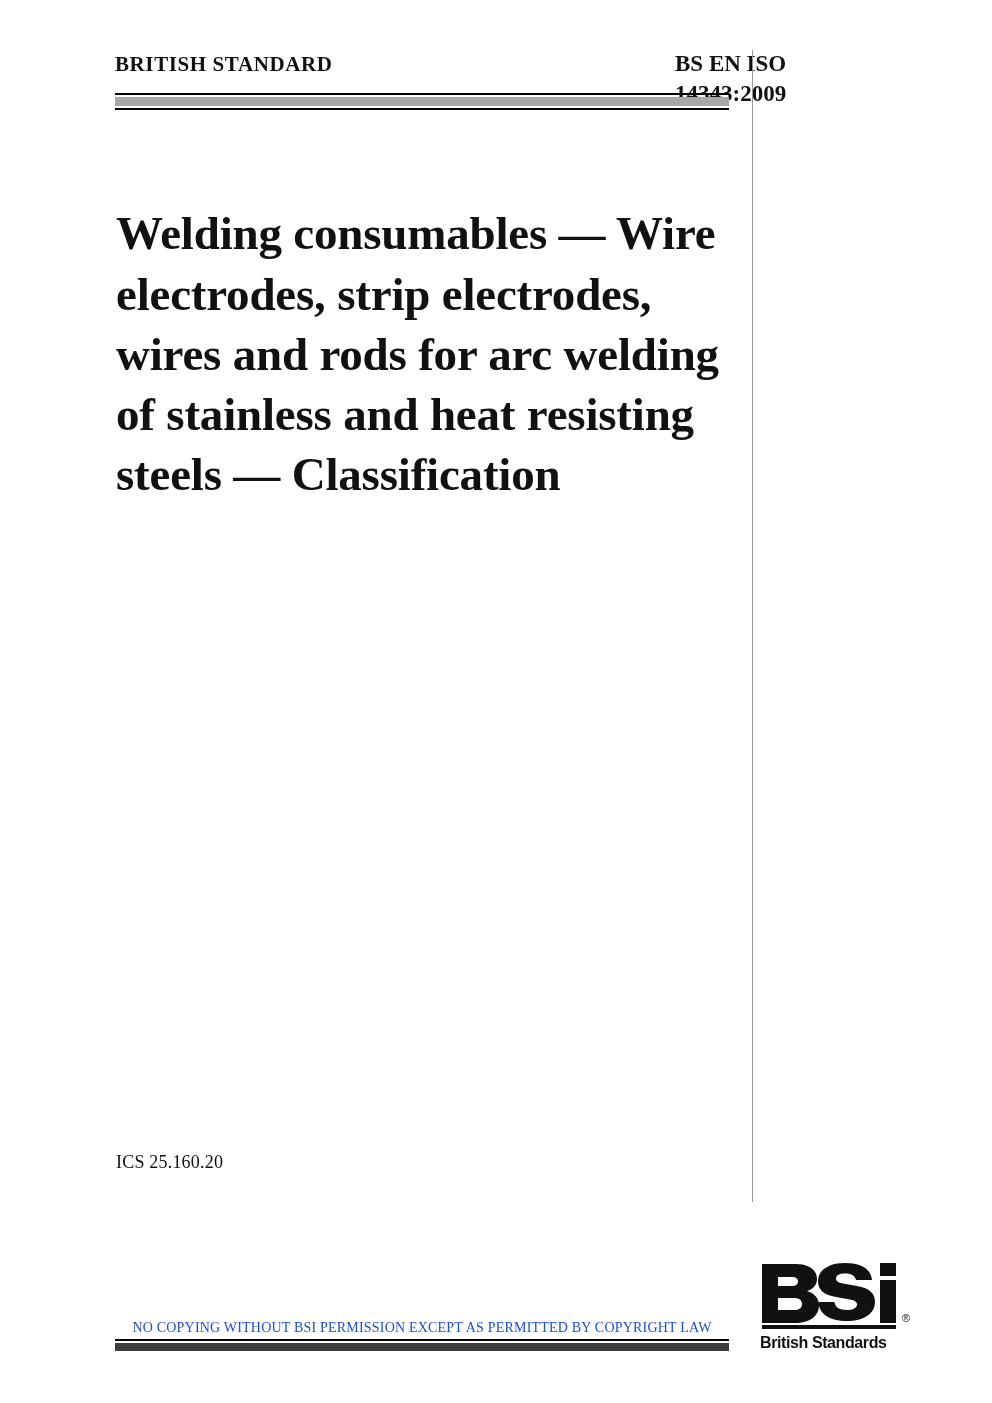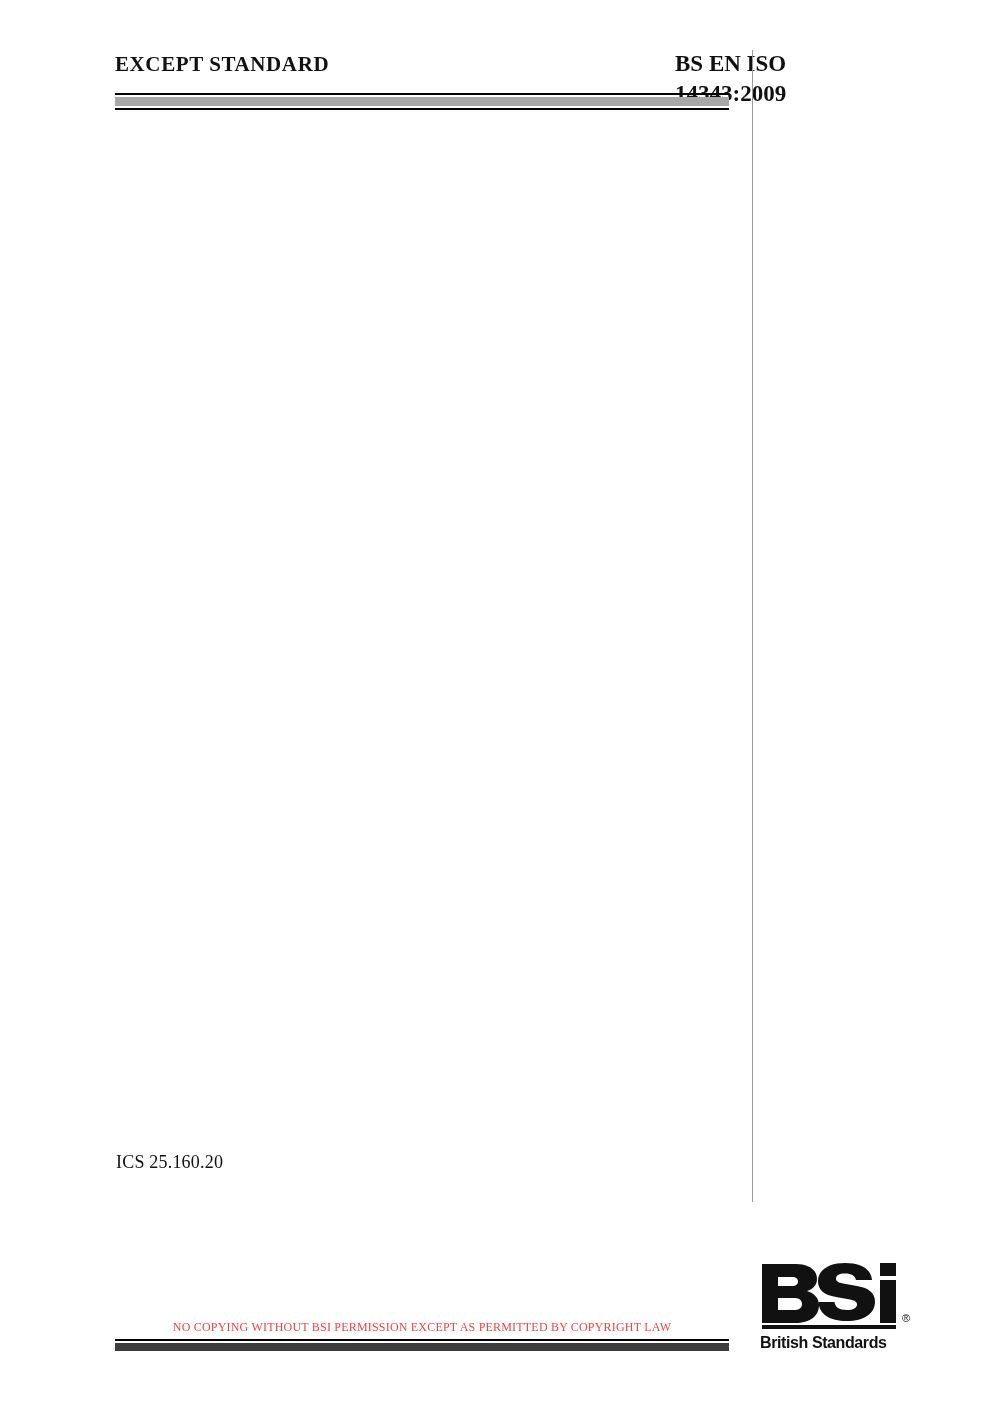--- a/index.html
+++ b/index.html
@@ -129,23 +129,23 @@
     height: 8px;
     background: #3d3d3d;
   }
   .footer-note {
     position: absolute;
     left: 115px;
     top: 1320px;
     width: 614px;
     text-align: center;
     font-family: "Liberation Serif", serif;
-    font-size: 12px;
+    font-size: 14px;
     letter-spacing: 0.2px;
-    color: #ef4444;
+    color: #1d4ed8;
     white-space: nowrap;
   }
 
   
   .logo {
     position: absolute;
     left: 760px;
     top: 1258px;
     width: 180px;
     height: 110px;
@@ -165,35 +165,36 @@
     letter-spacing: -0.4px;
     white-space: nowrap;
   }
 </style>
 </head>
 <body>
 
 <div class="page">
 
   <div class="header">
-    <div class="header-label">EXCEPT STANDARD</div>
+    <div class="header-label">BRITISH STANDARD</div>
     <div class="doc-number">
       <span>BS EN ISO</span>
       <span>14343:2009</span>
     </div>
   </div>
 
   <div class="rule-group">
     <div class="rule-thin"></div>
     <div class="rule-thick"></div>
     <div class="rule-thin2"></div>
   </div>
 
   <div class="vrule"></div>
 
+  <h1 class="title">Welding consumables — Wire electrodes, strip electrodes, wires and rods for arc welding of stainless and heat resisting steels — Classification</h1>
 
   <div class="ics">ICS 25.160.20</div>
 
   <div class="footer-note">NO COPYING WITHOUT BSI PERMISSION EXCEPT AS PERMITTED BY COPYRIGHT LAW</div>
   <div class="footer-rule-thin"></div>
   <div class="footer-rule-thick"></div>
 
   <div class="logo">
     <div class="logo-mark">
       <svg width="175" height="72" viewBox="0 0 175 72" xmlns="http://www.w3.org/2000/svg">

